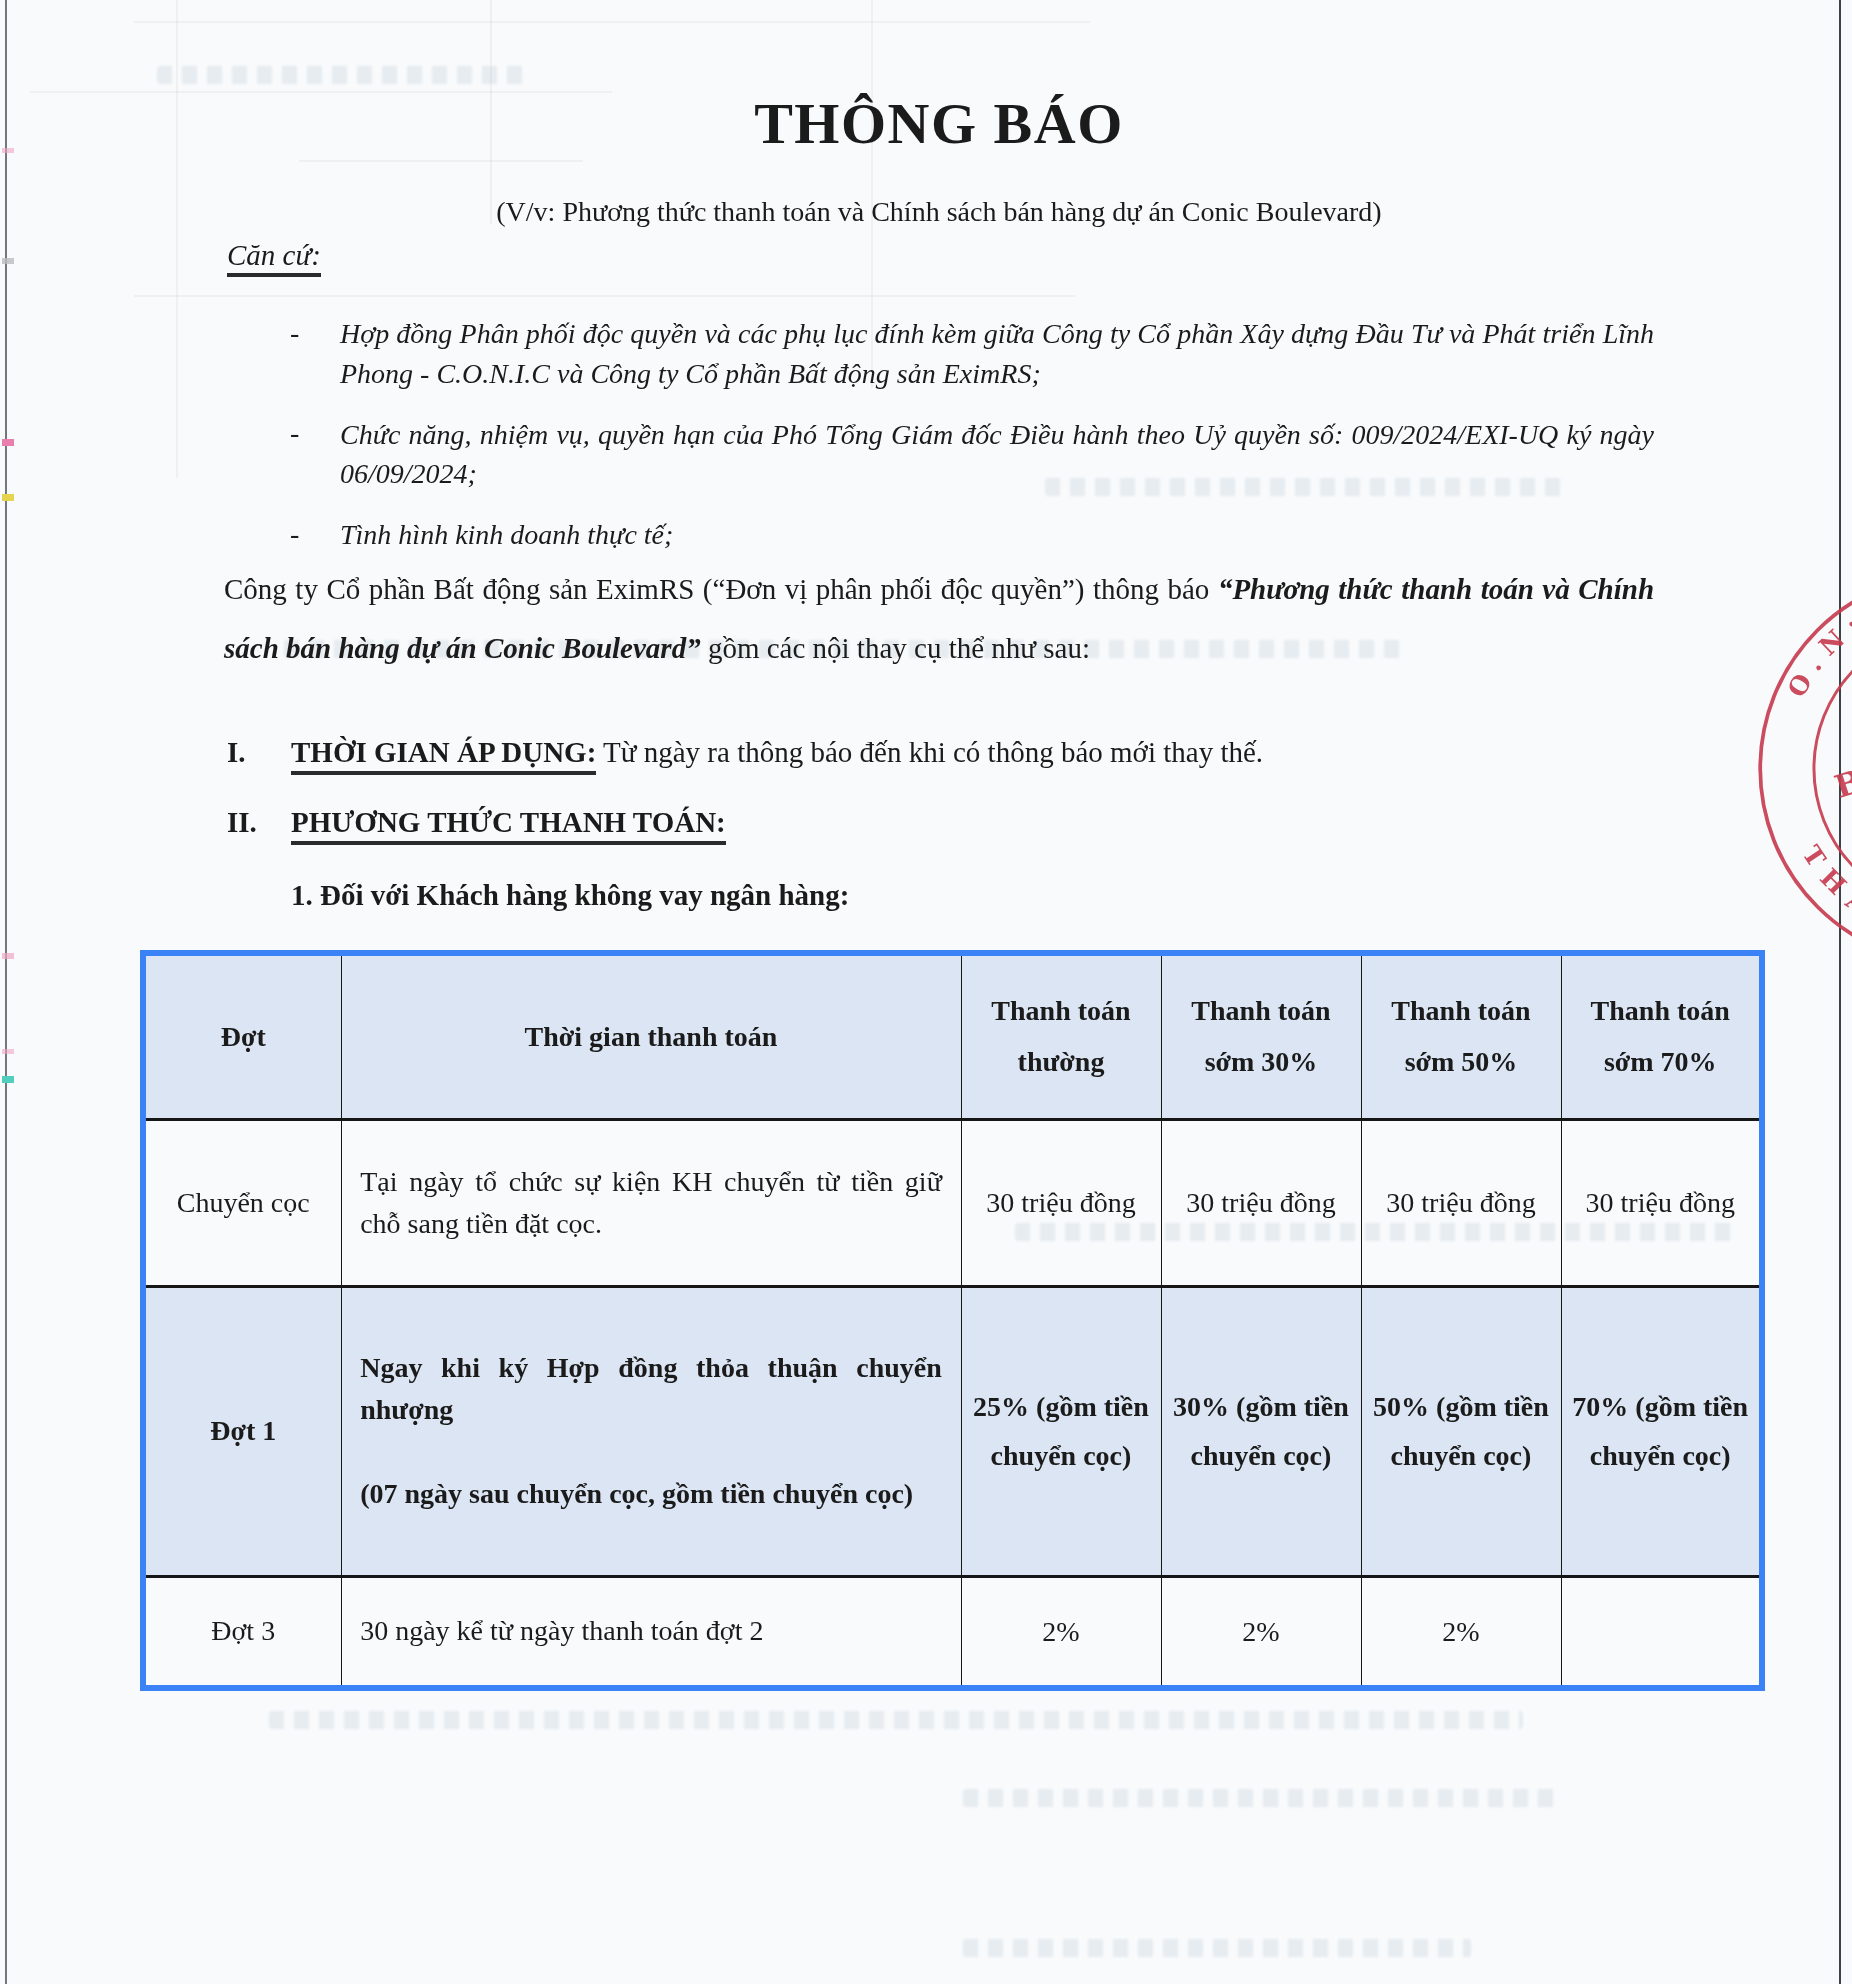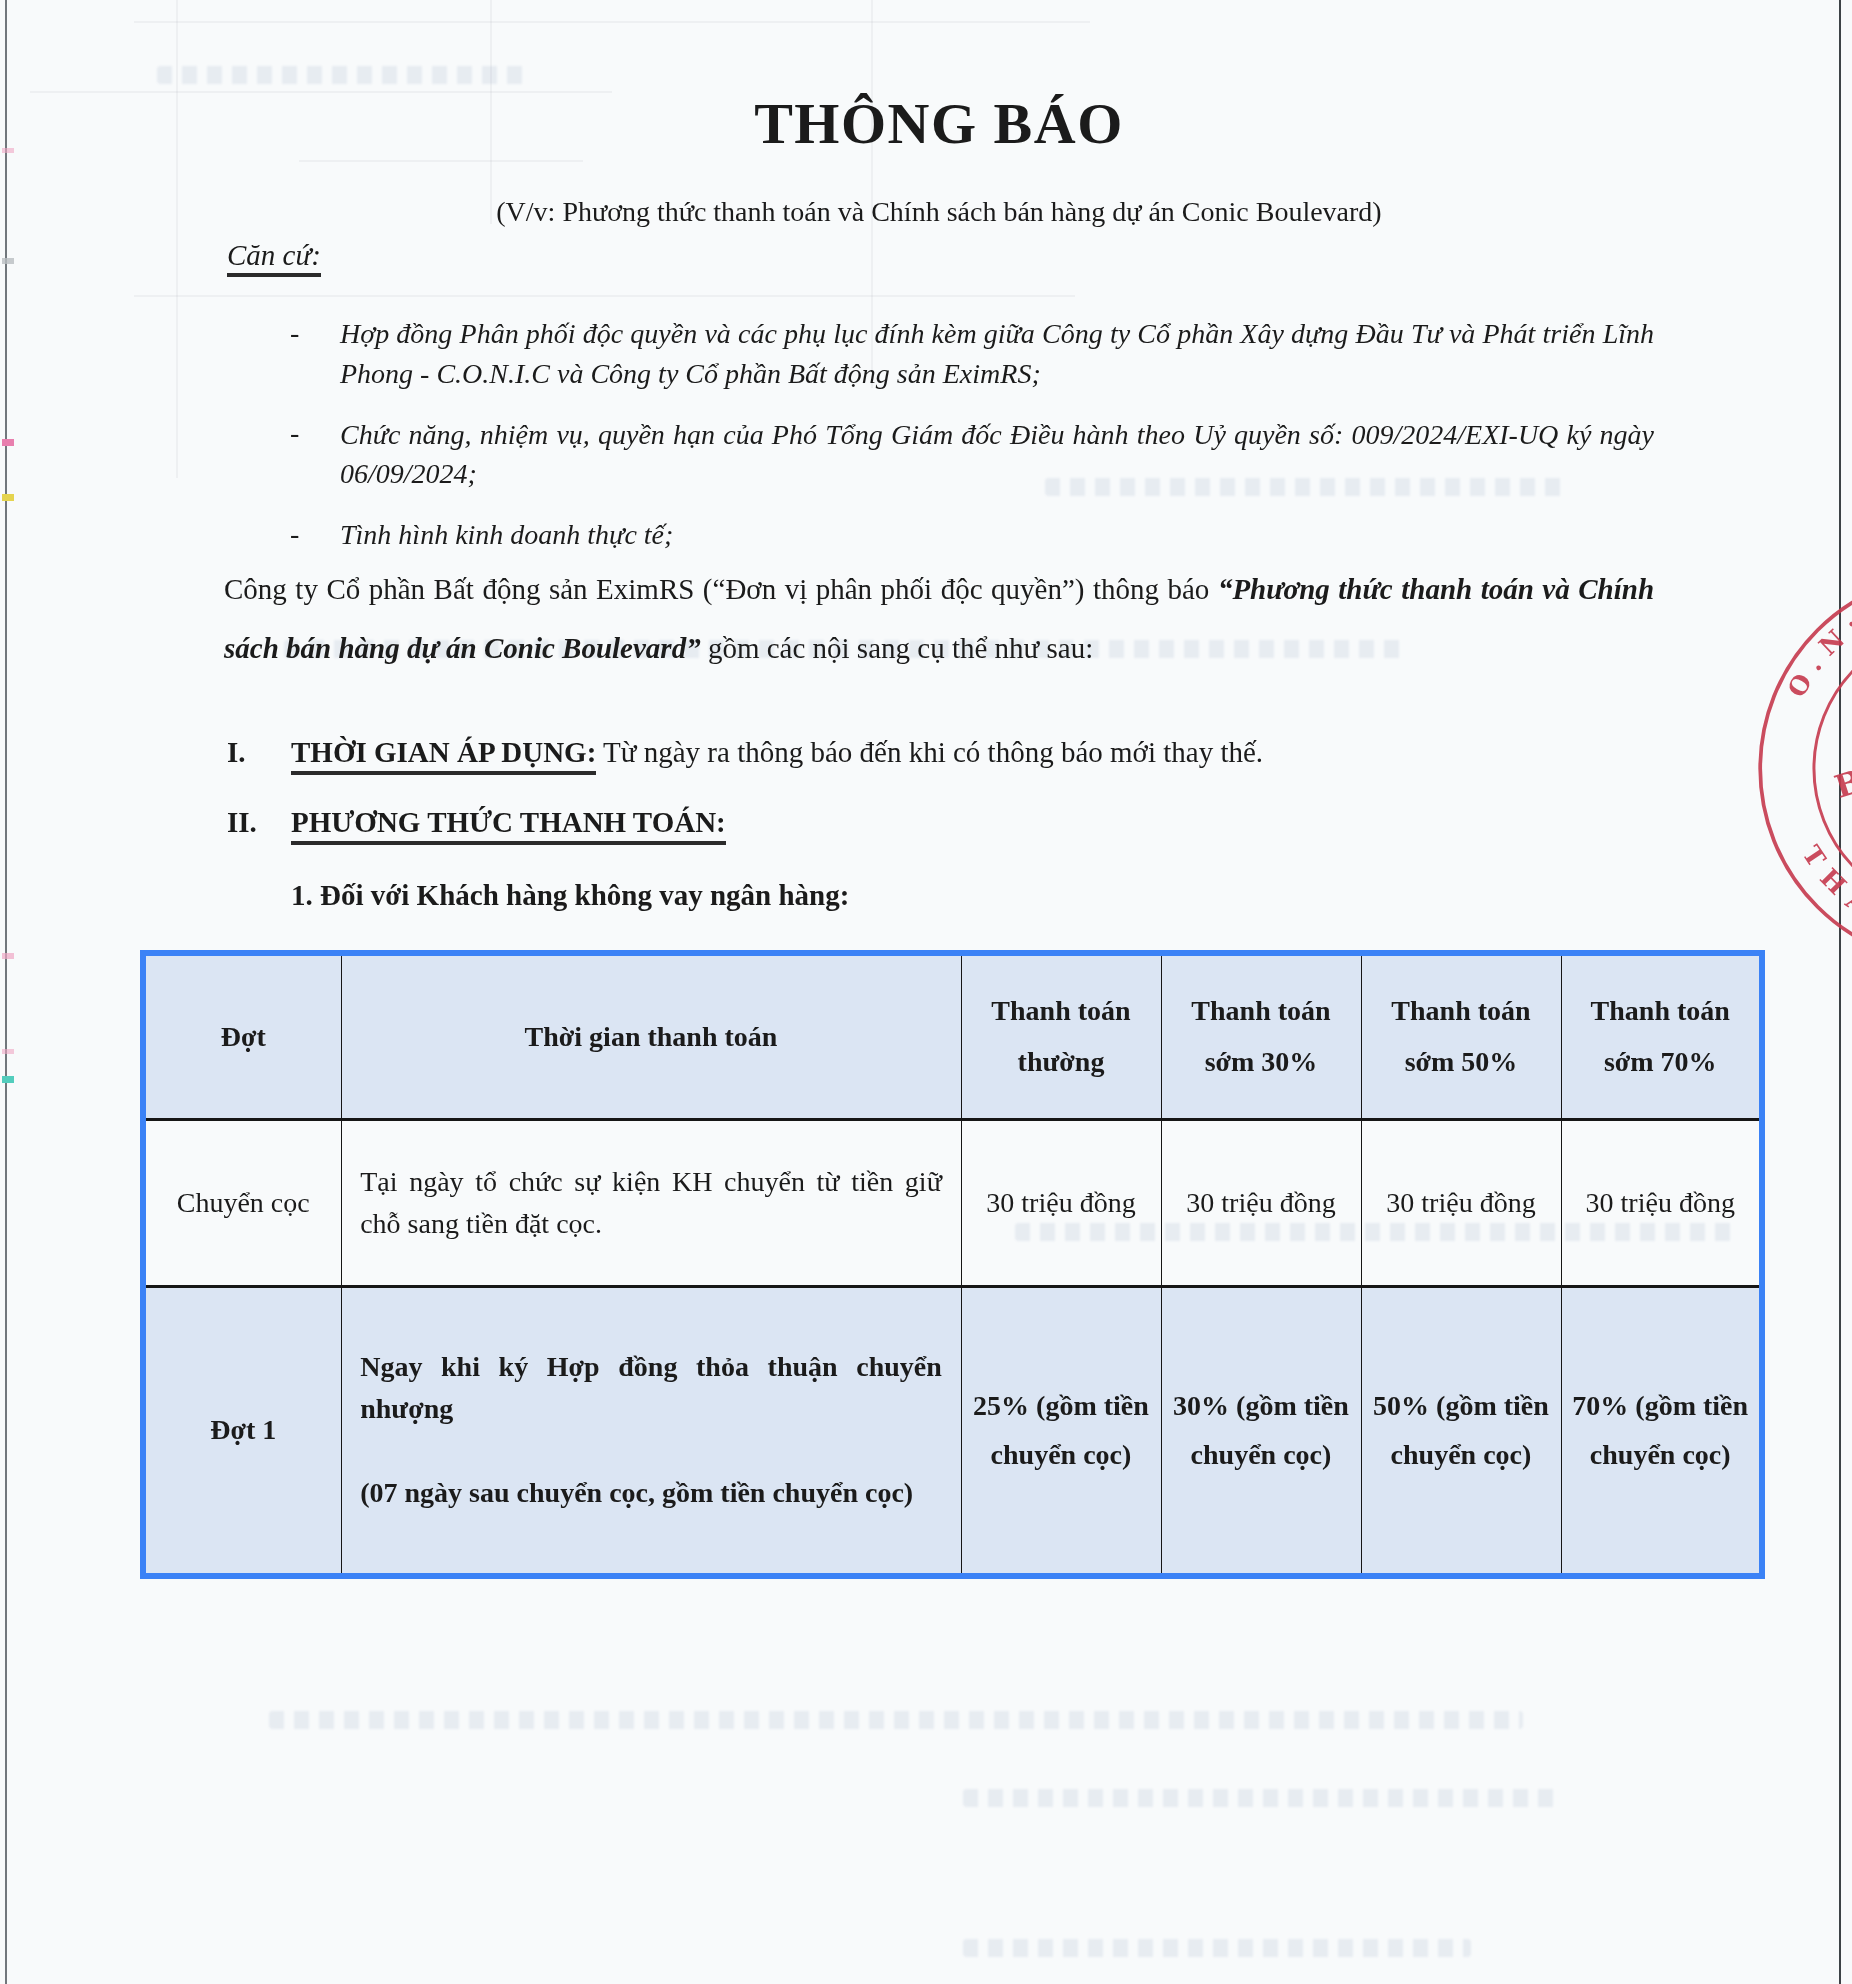--- a/index.html
+++ b/index.html
@@ -112,21 +112,21 @@
       <li>
         <span class="dash">-</span>
         <span>Chức năng, nhiệm vụ, quyền hạn của Phó Tổng Giám đốc Điều hành theo Uỷ quyền số: 009/2024/EXI-UQ ký ngày 06/09/2024;</span>
       </li>
       <li>
         <span class="dash">-</span>
         <span>Tình hình kinh doanh thực tế;</span>
       </li>
     </ul>
 
-    <p class="intro"><span>Công ty Cổ phần Bất động sản EximRS (“Đơn vị phân phối độc quyền”) thông báo </span><span class="emph">“Phương thức thanh toán và Chính sách bán hàng dự án Conic Boulevard”</span><span> gồm các nội sang cụ thể như sau:</span></p>
+    <p class="intro"><span>Công ty Cổ phần Bất động sản EximRS (“Đơn vị phân phối độc quyền”) thông báo </span><span class="emph">“Phương thức thanh toán và Chính sách bán hàng dự án Conic Boulevard”</span><span> gồm các nội thay cụ thể như sau:</span></p>
 
     <div class="section sec1"><span class="numeral">I.</span><span class="sec-heading">THỜI GIAN ÁP DỤNG:</span><span> Từ ngày ra thông báo đến khi có thông báo mới thay thế.</span></div>
 
     <div class="section sec2"><span class="numeral">II.</span><span class="sec-heading">PHƯƠNG THỨC THANH TOÁN:</span></div>
 
     <div class="subsection">1. Đối với Khách hàng không vay ngân hàng:</div>
   </div>
 
   <div class="tbl-wrap">
     <table id="pay-table">
@@ -163,20 +163,30 @@
             <td class="lbl">Đợt 1</td>
             <td class="time">
               <p>Ngay khi ký Hợp đồng thỏa thuận chuyển nhượng</p>
               <p>(07 ngày sau chuyển cọc, gồm tiền chuyển cọc)</p>
             </td>
             <td class="val">25% (gồm tiền chuyển cọc)</td>
             <td class="val">30% (gồm tiền chuyển cọc)</td>
             <td class="val">50% (gồm tiền chuyển cọc)</td>
             <td class="val">70% (gồm tiền chuyển cọc)</td>
           </tr>
+          <tr class="r5">
+            <td class="lbl">Đợt 3</td>
+            <td class="time">
+              <p>30 ngày kể từ ngày thanh toán đợt 2</p>
+            </td>
+            <td class="val">2%</td>
+            <td class="val">2%</td>
+            <td class="val">2%</td>
+            <td class="val"></td>
+          </tr>
         </tbody>
     </table>
   </div>
 
   <svg class="stamp" width="102" height="418" viewBox="0 0 136 560">
     <defs>
       <path id="arcTop" d="M 49 278 A 225 225 0 1 1 499 278"></path>
       <path id="arcBot" d="M 39 278 A 235 235 0 1 0 509 278"></path>
     </defs>
     <circle cx="274" cy="278" r="262" fill="none" stroke="#c63a4e" stroke-width="5"></circle>

